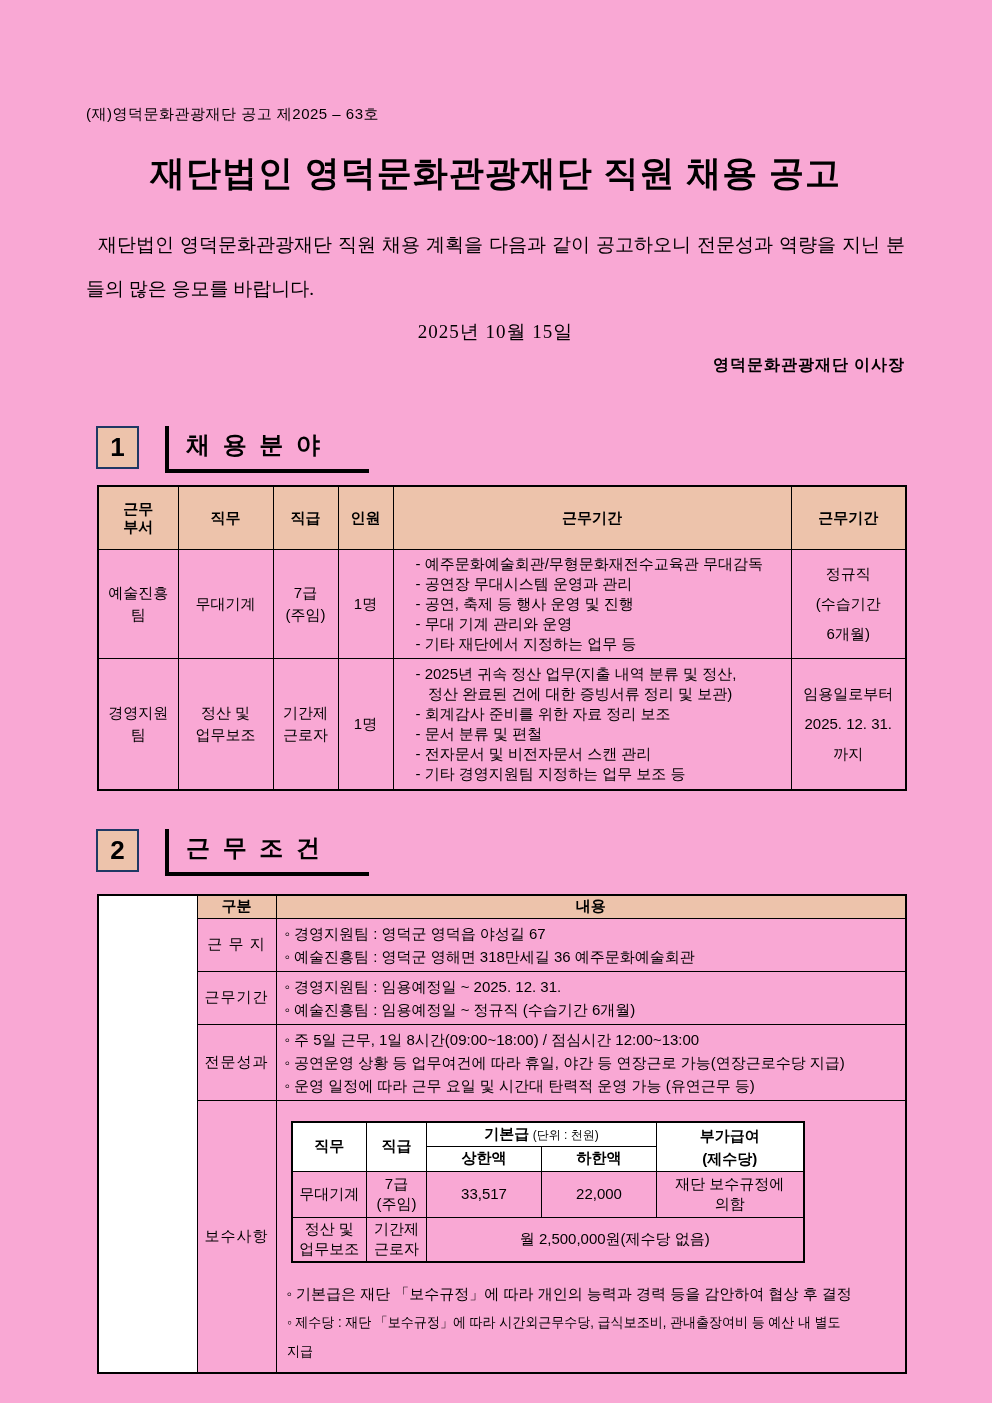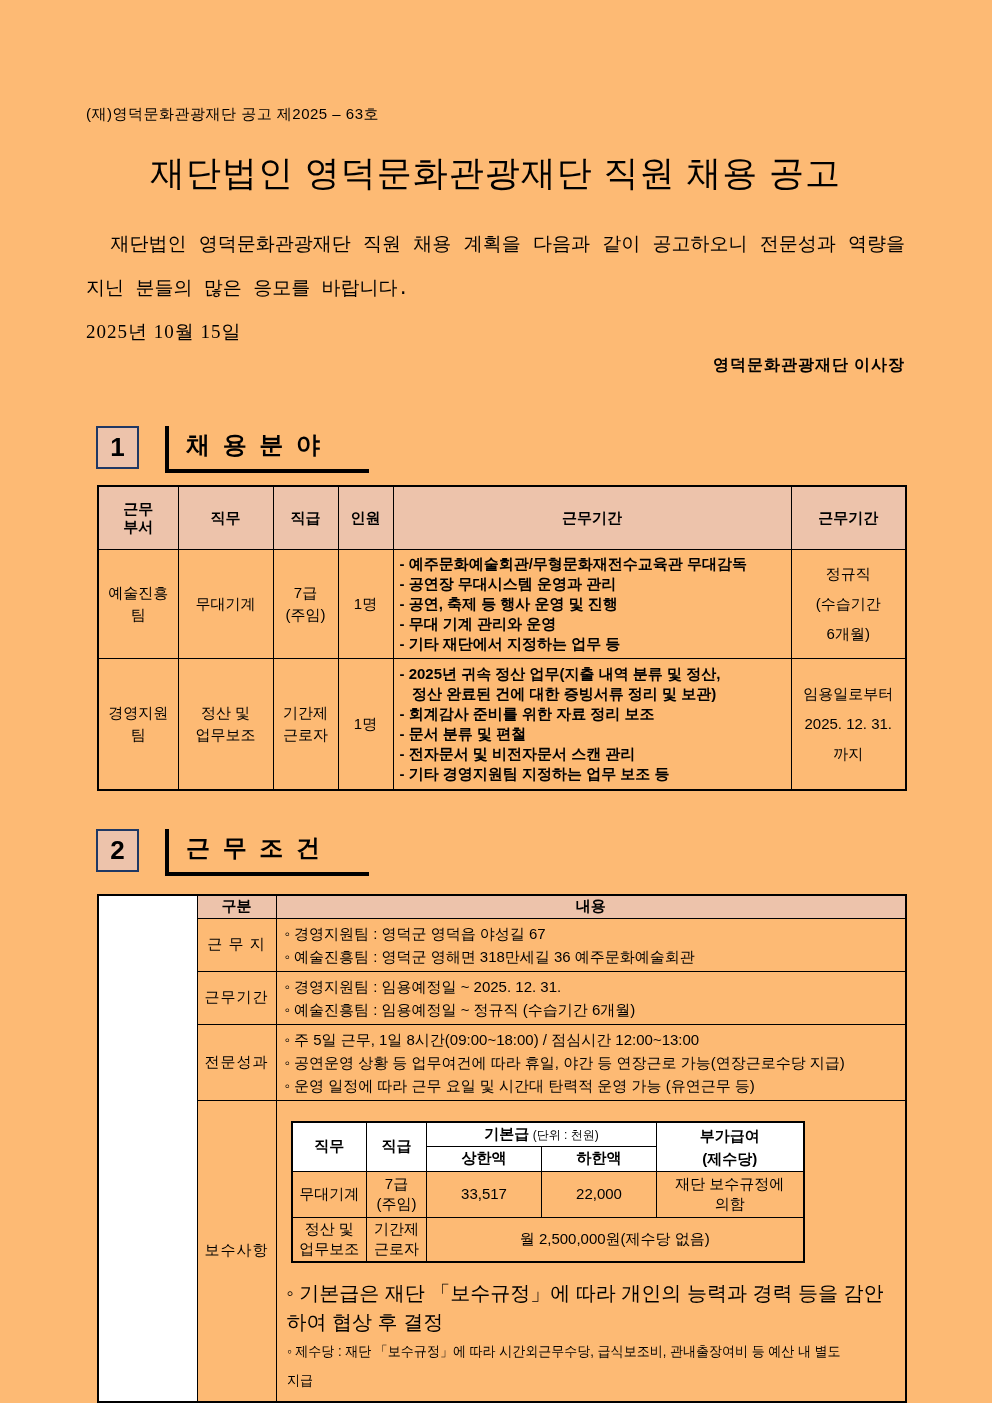--- a/index.html
+++ b/index.html
@@ -1,33 +1,33 @@
 <!DOCTYPE html>
 <html><head>
 <meta charset="utf-8">
 <style>
   * { box-sizing: border-box; }
   html, body { margin: 0; padding: 0; background: #fff; }
   .page {
-    width: 992px; height: 1403px; background: #fdba74; color: #000;
+    width: 992px; height: 1403px; background: #f9a8d4; color: #000;
     font-family: "Liberation Sans", sans-serif;
     padding: 105px 87px 0 86px; overflow: hidden; position: relative;
   }
   .notice-no { font-size: 15px; line-height: 18px; letter-spacing: 0.5px; }
   .doc-title {
     margin-top: 28px; text-align: center;
-    font-size: 35px; font-weight: 400; letter-spacing: 1px; line-height: 44px;
+    font-size: 35px; font-weight: 700; letter-spacing: 1px; line-height: 44px;
   }
   .intro {
-    margin-top: 28px; font-family: Liberation Mono, monospace;
+    margin-top: 28px; font-family: Liberation Serif, serif;
     font-size: 19px; line-height: 44px; text-align: justify;
     white-space: pre-wrap;
   }
   .doc-date {
-    margin-top: 8px; text-align: left; font-family: "Liberation Serif", serif;
+    margin-top: 8px; text-align: center; font-family: "Liberation Serif", serif;
     font-size: 19px; letter-spacing: 1px;
   }
   .doc-signer {
     margin-top: 10px; text-align: right; font-family: "Liberation Serif", serif;
     font-size: 16px; font-weight: 600; letter-spacing: 1px;
   }
   .section { display: flex; align-items: flex-start; margin-left: 10px; }
   .sec-1 { margin-top: 50px; }
   .sec-2 { margin-top: 38px; }
   .num-box {
@@ -42,21 +42,21 @@
     letter-spacing: 3px; line-height: 34px;
   }
   table { border-collapse: collapse; table-layout: fixed; margin-left: 11px; }
   table, th, td { border: 1px solid #000; }
   .tbl { border: 2px solid #000; }
   th, td { padding: 2px 4px; font-size: 15px; vertical-align: middle; }
   .tbl-recruit { margin-top: 12px; width: 808px; }
   .tbl-recruit th { background: #EDC3AB; font-weight: 700; white-space: pre-line; line-height: 18px; }
   .tbl-recruit .hdr-row { height: 63px; }
   .cell-center { text-align: center; white-space: pre-line; line-height: 22px; }
-  .duties { text-align: left; vertical-align: middle; padding: 4px 6px; font-weight: bold; }
+  .duties { text-align: left; vertical-align: middle; padding: 4px 22px; }
   .duty-line { white-space: pre-wrap; line-height: 20px; }
   .row-1 { height: 105px; }
   .row-2 { height: 132px; }
   .period { line-height: 30px; }
   .tbl-cond { margin-top: 18px; width: 808px; }
   .tbl-cond th { background: #EDC3AB; font-weight: 700; height: 23px; padding: 1px 4px; }
   .empty-col { background: #fff; }
   .cond-label { text-align: center; font-size: 15px; letter-spacing: 1px; }
   .cond-items { text-align: left; padding: 3px 8px; }
   .cond-line { white-space: pre-wrap; line-height: 23px; }
@@ -67,21 +67,21 @@
   .pay-cell { vertical-align: top; padding: 20px 8px 6px 8px; }
   .tbl-pay { width: 512px; margin-left: 6px; border: 2px solid #000; }
   .tbl-pay th { background: #fff; font-weight: 700; padding: 1px 2px; height: 20px; }
   .tbl-pay td { padding: 1px 2px; }
   .base-unit { font-size: 12px; font-weight: 400; }
   .pay-h { white-space: pre-line; line-height: 23px; }
   .pay-r1 { height: 46px; }
   .pay-r2 { height: 45px; }
   .pay-val { text-align: center; white-space: pre-line; line-height: 20px; }
   .pay-notes { margin-top: 16px; margin-left: 2px; }
-  .pay-note { white-space: pre-wrap; line-height: 29px; font-size: 20px; }
+  .pay-note { white-space: pre-wrap; line-height: 29px; font-size: 15px; }
   .pay-note.condensed {
     font-size: 14px; display: inline-block;
     transform: scaleX(0.93); transform-origin: left center;
   }
 </style>
 </head>
 <body>
 
 <div class="page">
 

